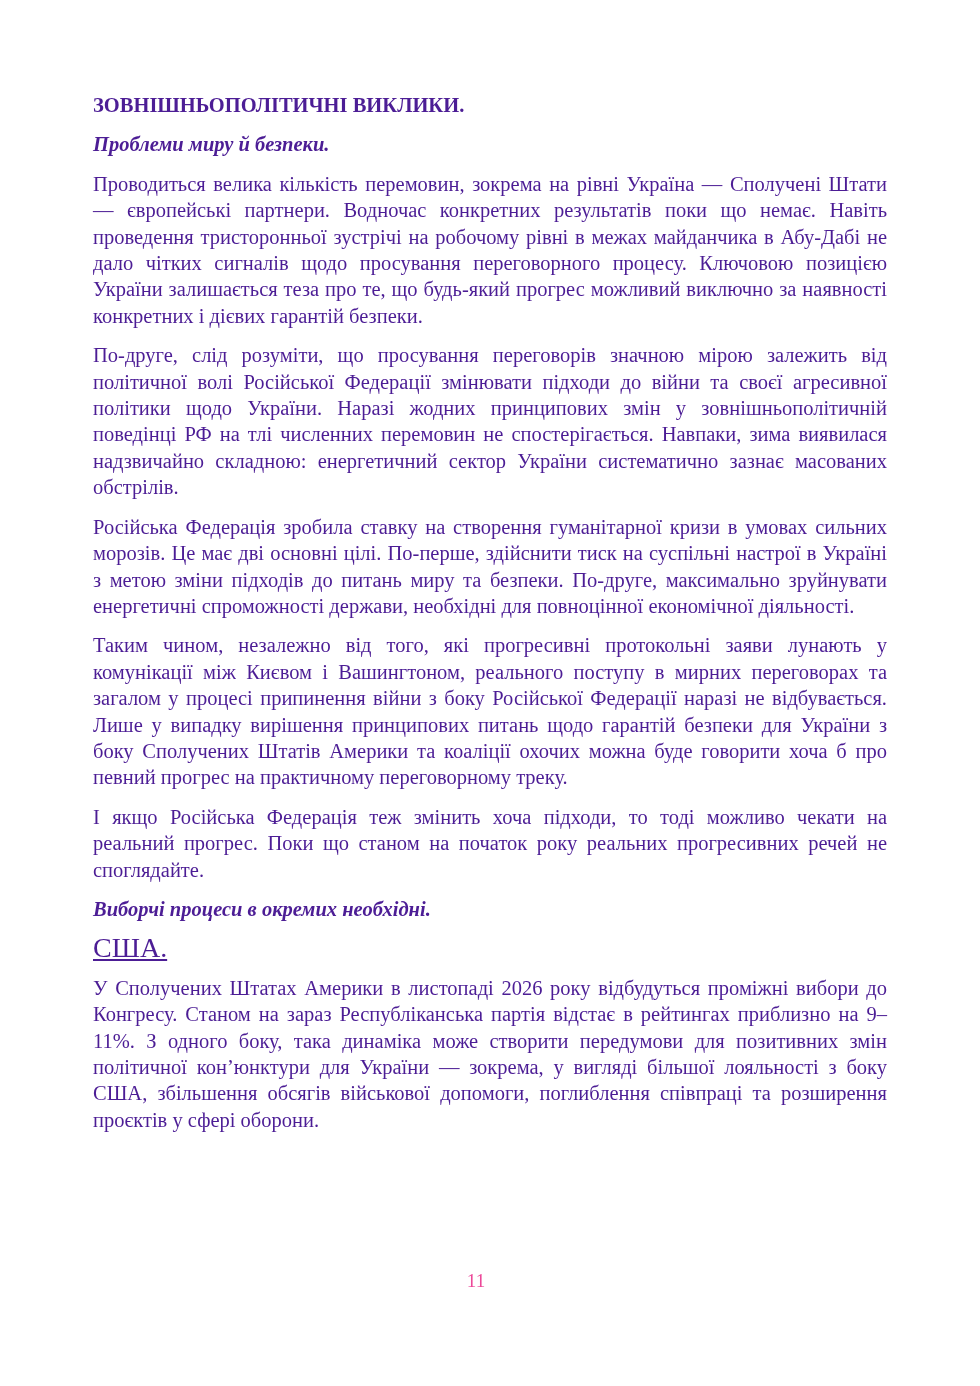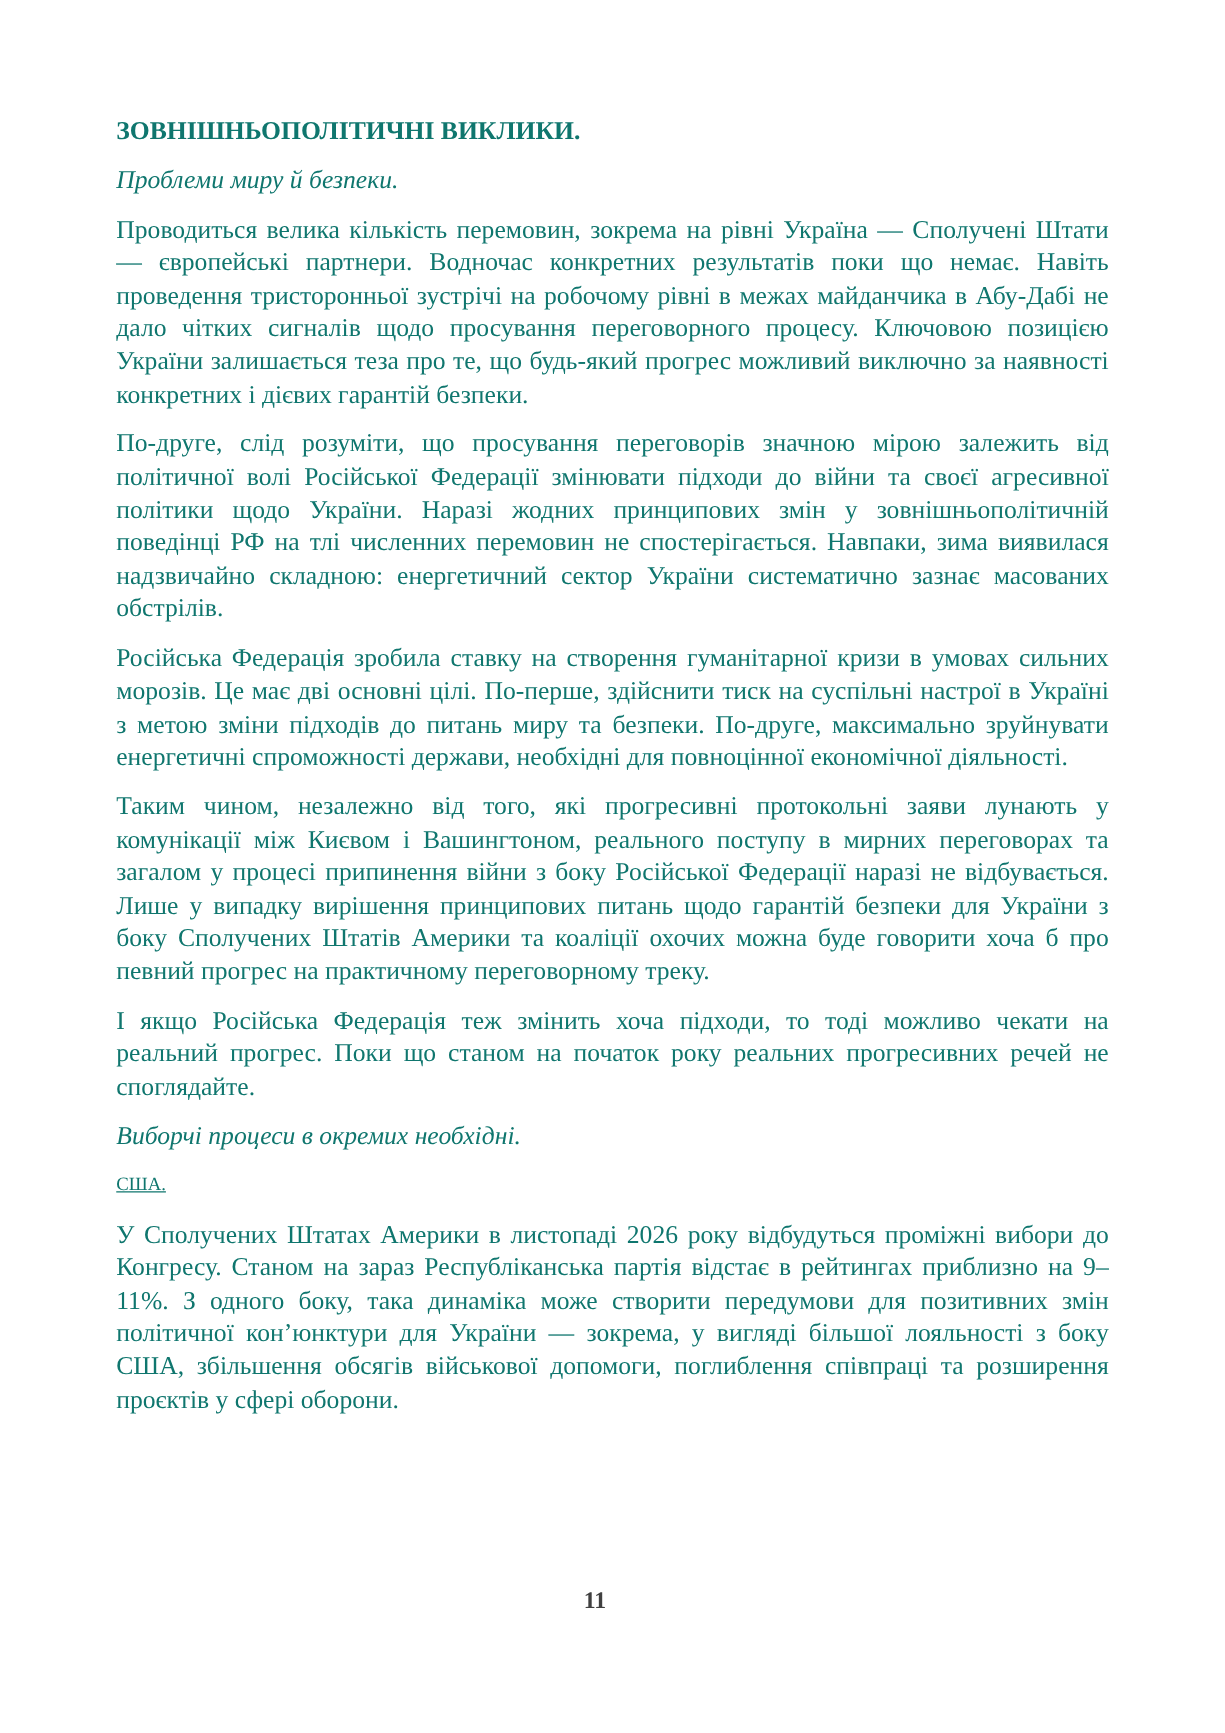--- a/index.html
+++ b/index.html
@@ -1,39 +1,39 @@
 <!DOCTYPE html>
 <html><head>
 <meta charset="utf-8">
 <style>
   html, body { margin: 0; padding: 0; background: #ffffff; }
   body { width: 980px; height: 1386px; position: relative; overflow: hidden; }
   .page {
     position: absolute; left: 93px; top: 92px; width: 794px;
-    font-family: "Liberation Serif", serif; color: #0f766e;
+    font-family: "Liberation Serif", serif; color: #4c1d95;
     font-size: 20.5px; line-height: 26.4px;
   }
   h1 {
     font-family: "Liberation Serif", serif; font-size: 20.5px; font-weight: bold;
     margin: 0 0 13px 0; line-height: 26.4px;
   }
   h2 {
-    font-size: 20.5px; font-weight: normal; font-style: italic;
+    font-size: 20.5px; font-weight: bold; font-style: italic;
     margin: 0 0 13px 0; line-height: 26.4px;
   }
   h3 {
-    font-size: 15px; font-weight: normal; text-decoration: underline;
+    font-size: 28px; font-weight: normal; text-decoration: underline;
     margin: 0 0 13px 0; line-height: 26.4px;
   }
   p {
     margin: 0 0 13px 0; text-align: justify; hyphens: none;
   }
   .page-number {
     position: absolute; left: 0; width: 952px; top: 1270px; text-align: center;
-    font-family: "Liberation Serif", serif; font-size: 19px; color: #404040; font-weight: bold;
+    font-family: "Liberation Serif", serif; font-size: 19px; color: #ec4899;
   }
 </style>
 </head>
 <body>
 
 <div class="page">
   <h1>ЗОВНІШНЬОПОЛІТИЧНІ ВИКЛИКИ.</h1>
 
   <h2>Проблеми миру й безпеки.</h2>
   <p>Проводиться велика кількість перемовин, зокрема на рівні Україна — Сполучені Штати — європейські партнери. Водночас конкретних результатів поки що немає. Навіть проведення тристоронньої зустрічі на робочому рівні в межах майданчика в Абу-Дабі не дало чітких сигналів щодо просування переговорного процесу. Ключовою позицією України залишається теза про те, що будь-який прогрес можливий виключно за наявності конкретних і дієвих гарантій безпеки.</p>

